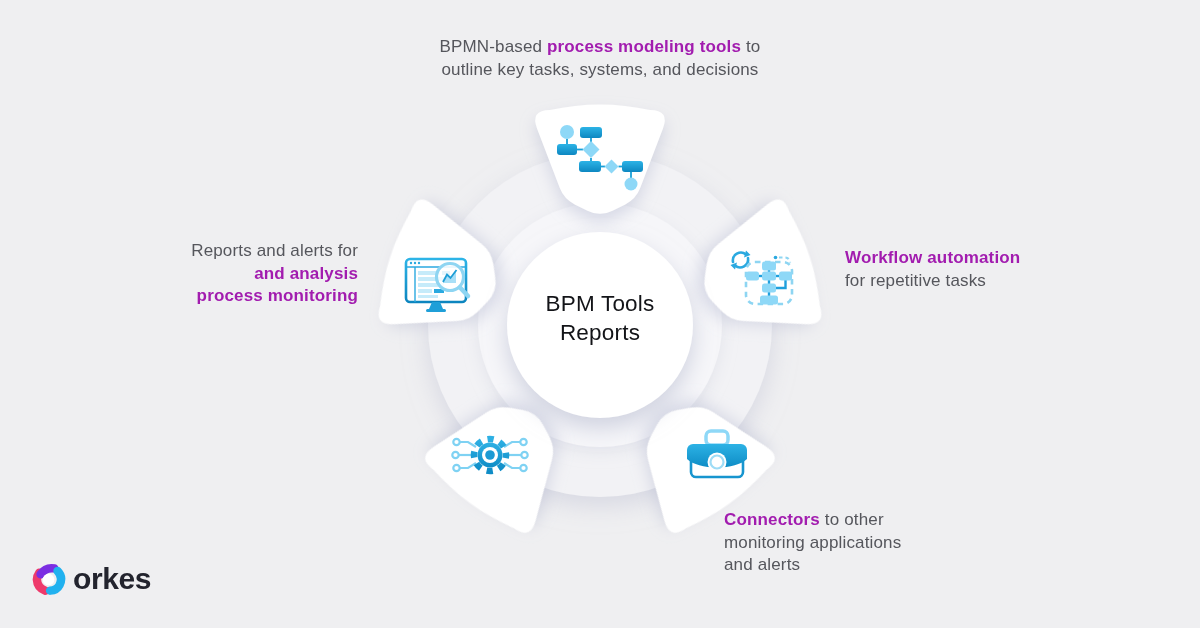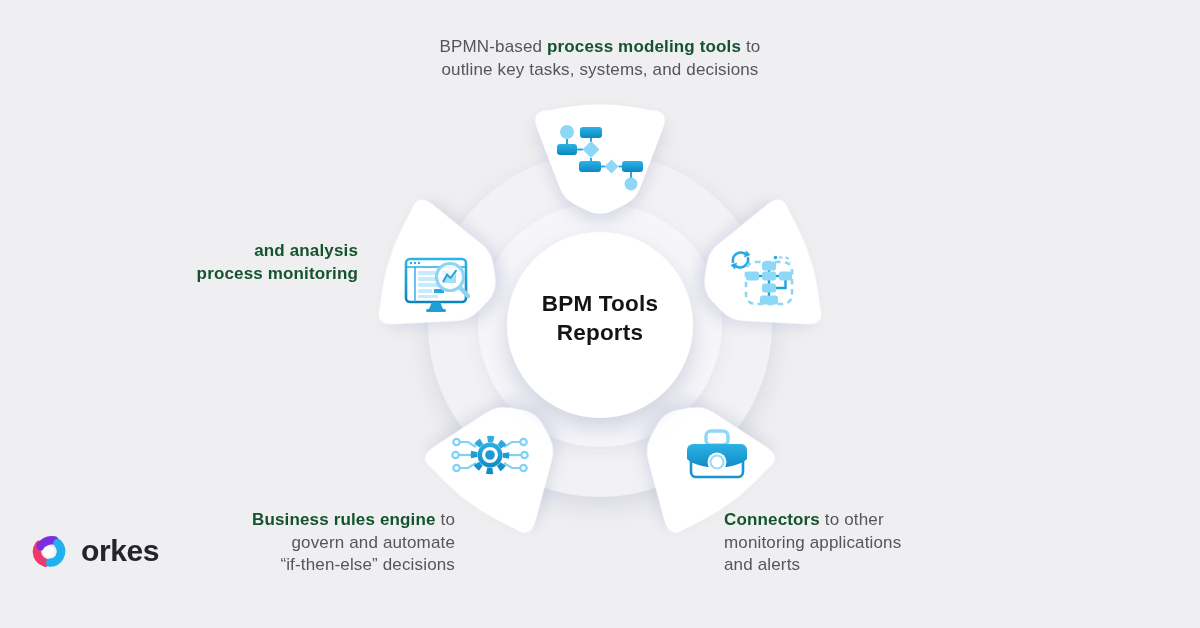--- a/index.html
+++ b/index.html
@@ -7,29 +7,29 @@
     width:1200px;height:628px;overflow:hidden;
     background:#efeff1;
     font-family:"Liberation Sans", sans-serif;
   }
   .canvas{position:relative;width:1200px;height:628px;background:#efeff1;}
   .wheel{position:absolute;left:0;top:0;}
   .label{
     position:absolute;font-size:17px;line-height:22.5px;color:#55565c;
     letter-spacing:.15px;
   }
-  .label .b{font-weight:700;color:#14532d;}
+  .label .b{font-weight:700;color:#a21caf;}
   .t-center{text-align:center;}
   .t-right{text-align:right;}
   .center-title{
     position:absolute;left:498px;top:289px;width:204px;text-align:center;
-    font-size:22.5px;font-weight:700;color:#131418;line-height:29px;letter-spacing:.2px;
+    font-size:22.5px;font-weight:400;color:#131418;line-height:29px;letter-spacing:.2px;
   }
   .icon{position:absolute;}
-  .logo{position:absolute;left:30px;top:532px;display:flex;align-items:center;gap:15px;}
+  .logo{position:absolute;left:30px;top:560px;display:flex;align-items:center;gap:7px;}
   .logo-word{font-size:30px;font-weight:700;color:#23242e;letter-spacing:-0.4px;}
 </style>
 </head>
 <body>
 
 <div class="canvas">
 
   <svg class="wheel" width="1200" height="628" viewBox="0 0 1200 628">
     <defs>
       <filter id="fRing" x="-40%" y="-40%" width="180%" height="180%">
@@ -188,30 +188,30 @@
     <circle cx="40" cy="34" r="9.5" fill="#ffffff"></circle>
     <circle cx="40" cy="34" r="6.5" fill="#ffffff" stroke="#9edcf6" stroke-width="2.2"></circle>
   </svg>
 
   <div class="label t-center" style="left:350px;top:36px;width:500px">
     <div><span>BPMN-based </span><span class="b">process modeling tools</span><span> to</span></div>
     <div>outline key tasks, systems, and decisions</div>
   </div>
 
   <div class="label t-right" style="left:80px;top:240px;width:278px">
+    <div>Reports and alerts for</div>
     <div class="b">and analysis</div>
     <div class="b">process monitoring</div>
   </div>
 
-
-  <div class="label t-right" style="left:155px;top:509px;width:300px">
-    <div><span class="b">Business rules engine</span><span> to</span></div>
-    <div>govern and automate</div>
-    <div>“if-then-else” decisions</div>
-  </div>
+  <div class="label" style="left:845px;top:247px;width:280px">
+    <div class="b">Workflow automation</div>
+    <div>for repetitive tasks</div>
+  </div>
+
 
   <div class="label" style="left:724px;top:509px;width:280px">
     <div><span class="b">Connectors</span><span> to other</span></div>
     <div>monitoring applications</div>
     <div>and alerts</div>
   </div>
 
   <div class="logo">
     <svg width="36" height="38" viewBox="0 0 34 34">
       <g fill="none" stroke-width="8" stroke-linecap="round">

